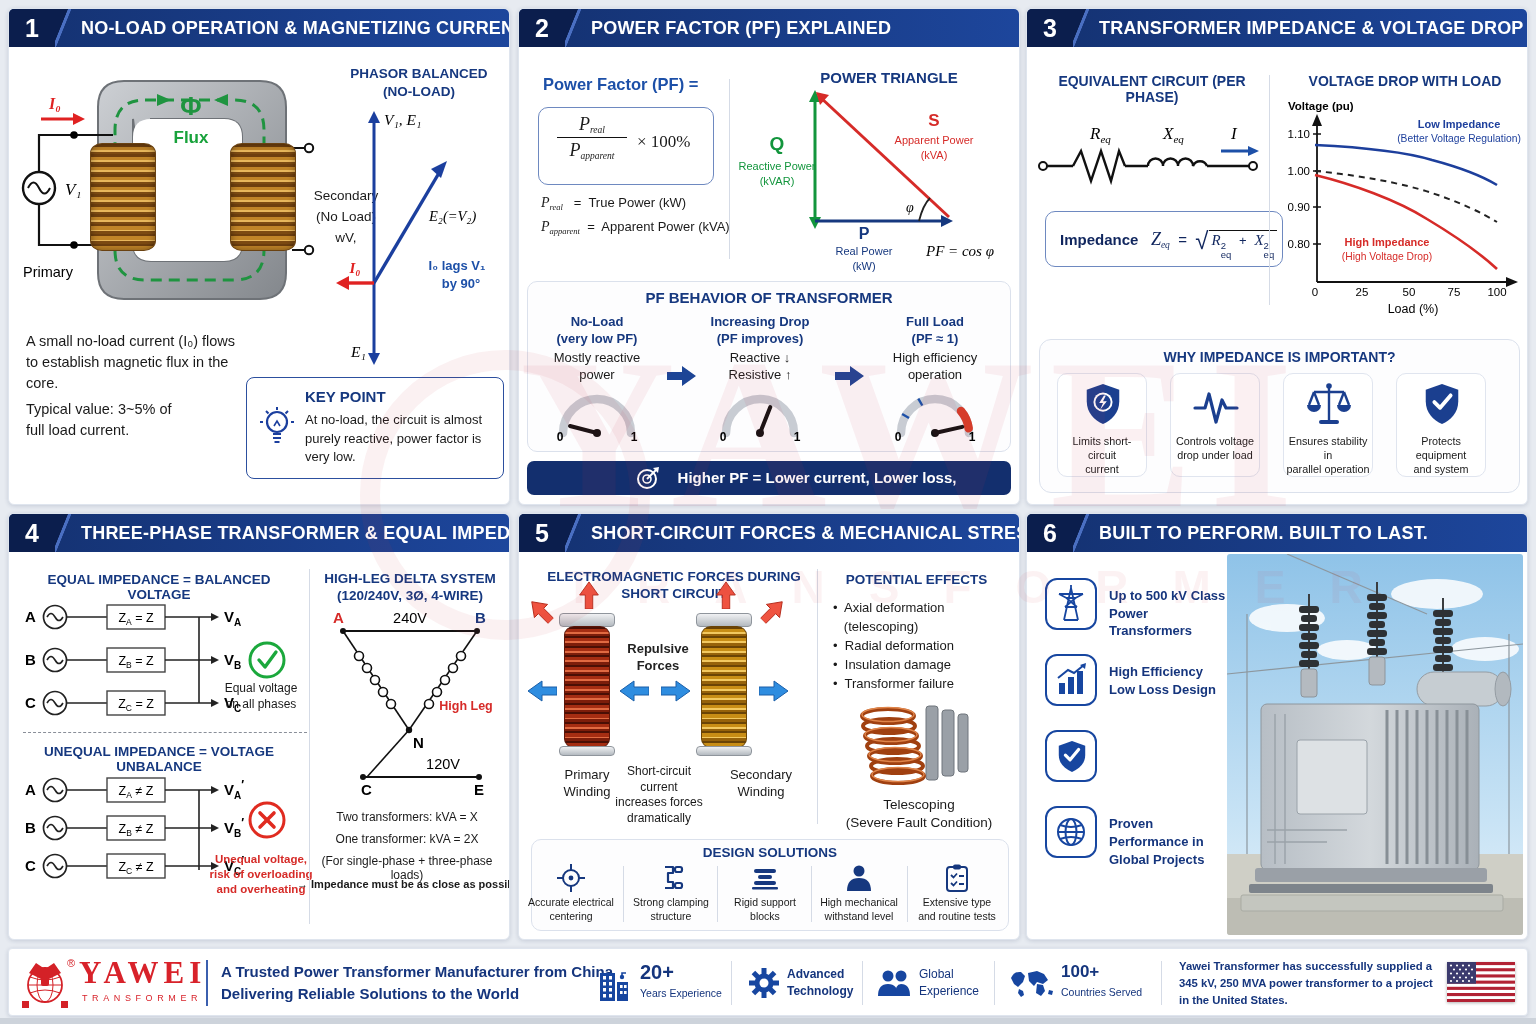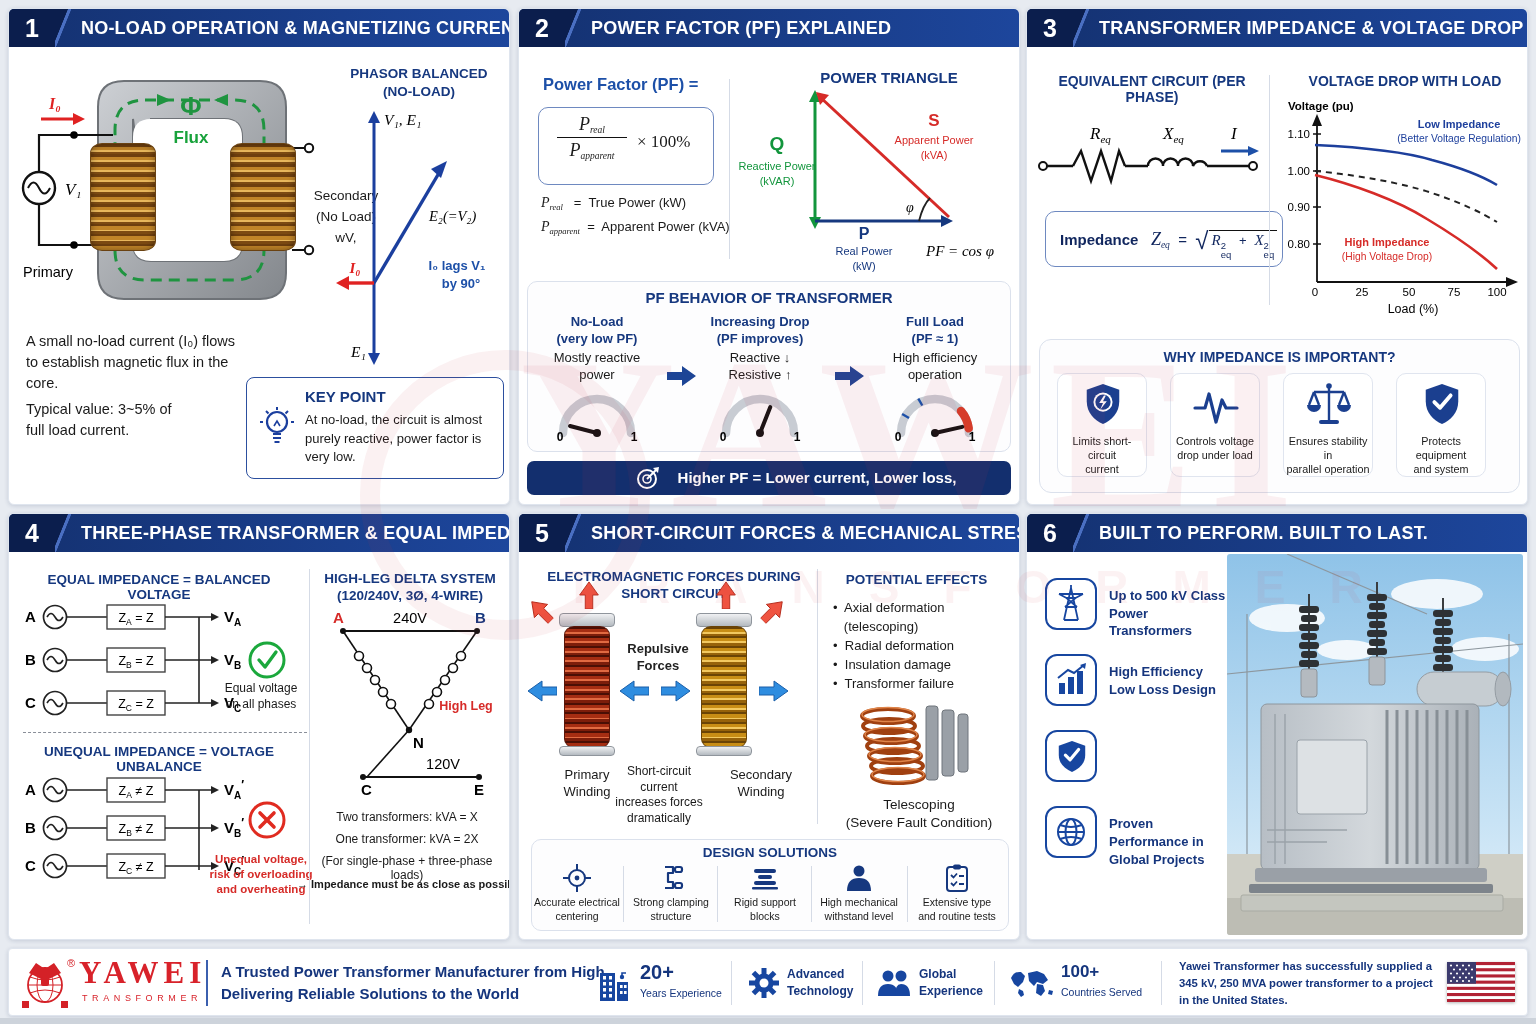--- a/index.html
+++ b/index.html
@@ -583,21 +583,21 @@
  <div class="t c" style="left:318px;top:282px;width:164px;font-size:13.5px;line-height:18px">
       <div>Telescoping</div>
       <div>(Severe Fault Condition)</div>
     </div>
  <div class="gbox" style="left:12px;top:325px;width:478px;height:92px"></div>
  <div class="t c nb" style="left:12px;top:331px;width:478px;font-size:13.5px">DESIGN SOLUTIONS</div>
  <div class="vdiv" style="left:104px;top:352px;height:56px"></div>
  <div class="vdiv" style="left:198px;top:352px;height:56px"></div>
  <div class="vdiv" style="left:292px;top:352px;height:56px"></div>
  <div class="vdiv" style="left:388px;top:352px;height:56px"></div>
- <div class="t c" style="left:14px;top:350px;width:88px">
+ <div class="t c" style="left:8px;top:350px;width:88px">
   <svg width="28" height="28" viewBox="0 0 28 28">
         <g stroke="#16387f" stroke-width="2" fill="none">
           <circle cx="14" cy="14" r="8"></circle>
           <line x1="14" y1="0" x2="14" y2="6"></line>
           <line x1="14" y1="22" x2="14" y2="28"></line>
           <line x1="0" y1="14" x2="6" y2="14"></line>
           <line x1="22" y1="14" x2="28" y2="14"></line>
         </g>
         <circle cx="14" cy="14" r="2.4" fill="#16387f"></circle>
       </svg>
@@ -825,21 +825,21 @@
   <path d="M10 16 L26 24 L42 16 L35 6 L26 12 L17 6 Z" fill="#d42127"></path>
   <rect x="22" y="20" width="8" height="9" rx="2" fill="#d42127"></rect>
   <rect x="3" y="44" width="7" height="7" fill="#d42127"></rect>
       <rect x="42" y="44" width="7" height="7" fill="#d42127"></rect>
  </svg>
  <div class="t" style="left:58px;top:8px;font-size:11px;color:#d42127">®</div>
  <div class="t" style="left:70px;top:6px;font-family:'Liberation Serif',serif;font-weight:bold;font-size:31px;letter-spacing:5px;color:#d8222a">YAWEI</div>
  <div class="t" style="left:73px;top:44px;font-size:9px;letter-spacing:4.6px;color:#d8222a">TRANSFORMER</div>
  <div class="vdiv" style="left:197px;top:11px;height:46px;background:#3b5fae;width:1.5px"></div>
  <div class="t ftxt" style="left:212px;top:12px;font-size:15px;font-weight:bold;line-height:22px">
-  <div>A Trusted Power Transformer Manufacturer from High</div>
+  <div>A Trusted Power Transformer Manufacturer from China</div>
       <div>Delivering Reliable Solutions to the World</div>
  </div>
  <svg style="position:absolute;left:589px;top:16px" width="34" height="36" viewBox="0 0 34 36">
   <rect x="2" y="8" width="15" height="28" fill="#1746a0"></rect>
       <rect x="19" y="17" width="11" height="19" fill="#1746a0"></rect>
   <g fill="#fff">
         <rect x="5" y="11" width="3" height="3.5"></rect>
         <rect x="11" y="11" width="3" height="3.5"></rect>
         <rect x="5" y="17" width="3" height="3.5"></rect>
         <rect x="11" y="17" width="3" height="3.5"></rect>
@@ -874,21 +874,21 @@
     </div>
  <div class="vdiv" style="left:853px;top:12px;height:44px"></div>
  <svg style="position:absolute;left:868px;top:19px" width="34" height="30" viewBox="0 0 34 30">
   <g fill="#1746a0">
         <circle cx="11" cy="8" r="5.5"></circle>
         <path d="M1 28 q0 -12 10 -12 q10 0 10 12 z"></path>
         <circle cx="24" cy="8" r="5.5"></circle>
         <path d="M18 28 q0 -12 6 -12 q9 0 9 12 z"></path>
       </g>
  </svg>
- <div class="t ftxt" style="left:910px;top:17px;font-size:12px;font-weight:bold;line-height:17px">
+ <div class="t ftxt" style="left:910px;top:17px;font-size:12px;font-weight:normal;line-height:17px">
       <div>Global</div>
       <div>Experience</div>
     </div>
  <div class="vdiv" style="left:985px;top:12px;height:44px"></div>
  <svg style="position:absolute;left:1000px;top:19px" width="46" height="30" viewBox="0 0 46 30">
   <g fill="#1746a0">
         <path d="M2 10 q3 -7 10 -6 l4 4 -2 6 -5 5 -4 -3 z"></path>
         <path d="M10 21 l4 2 1 4 -3 2 -3 -4 z"></path>
         <path d="M19 5 l9 -2 7 3 4 6 -5 4 -6 -2 -3 4 -5 -5 z"></path>
         <path d="M28 16 l6 1 2 6 -4 5 -5 -3 z"></path>

